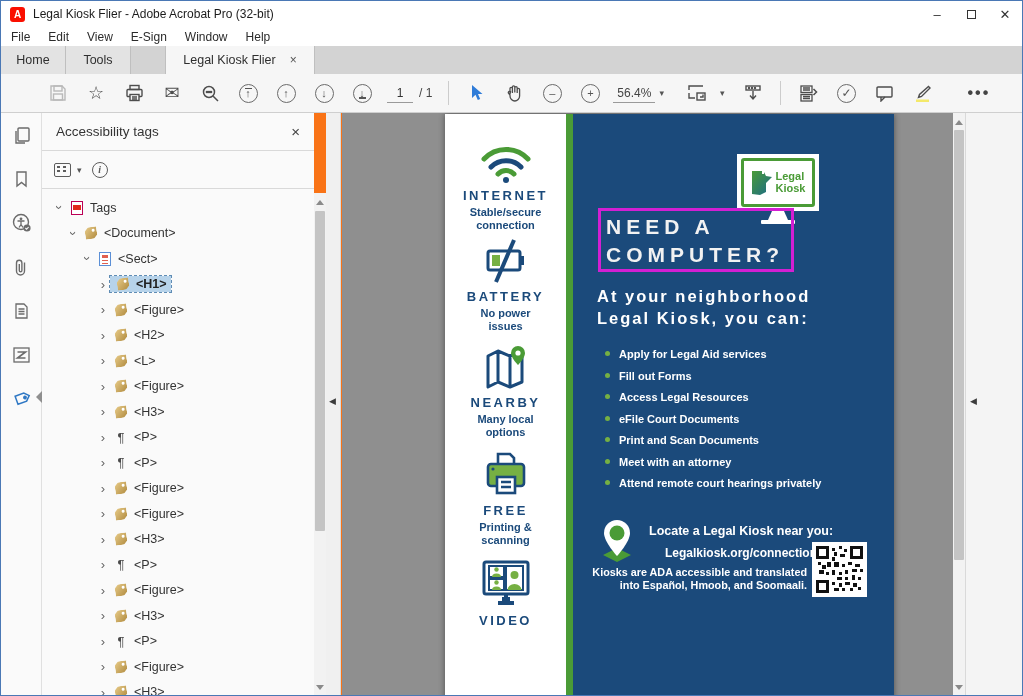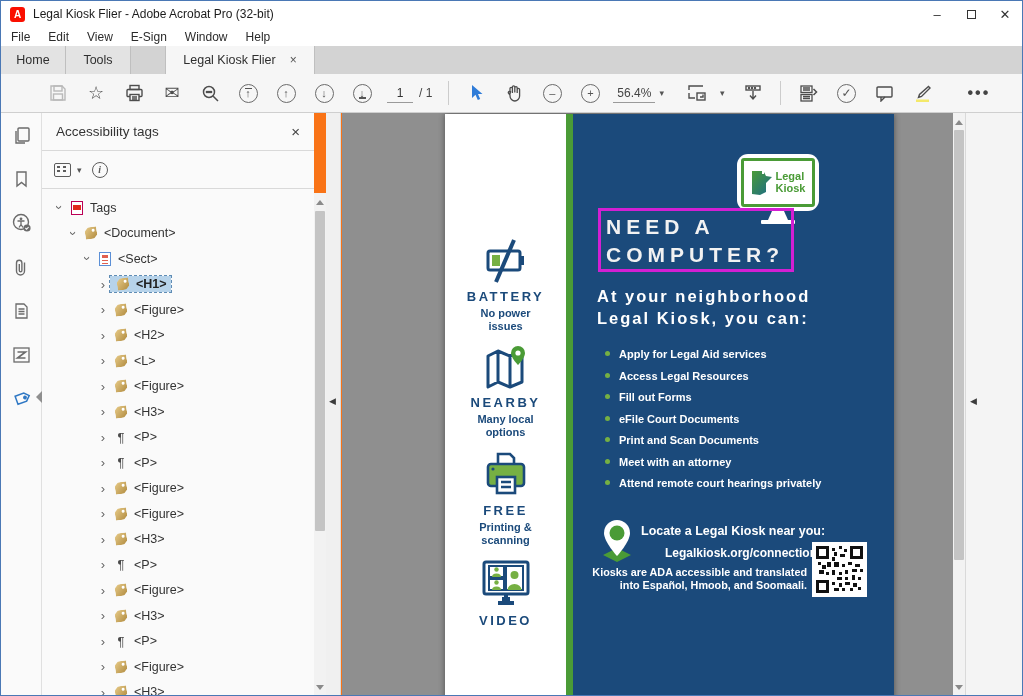--- a/index.html
+++ b/index.html
@@ -111,37 +111,37 @@
   .bluecol { position:absolute; left:128px; top:0; width:321px; height:100%; background:#1b4a7b; }
 
   
   .litem { position:absolute; left:0; width:121px; text-align:center; color:#1b4a7b; }
   .litem .lic { display:flex; justify-content:center; margin-bottom:5px; }
   .litem .ltitle { font-size:13px; font-weight:bold; letter-spacing:2.5px; color:#1b4a7b; }
   .litem .lsub { font-size:11px; font-weight:bold; line-height:1.15; color:#1b4a7b; margin-top:3px; }
 
   
   .logo { position:absolute; left:164px; top:40px; width:82px; height:75px; }
-  .logo .mon { width:82px; height:57px; background:#fff; border-radius:11px; padding:4px; }
+  .logo .mon { width:82px; height:57px; background:#fff; border-radius:0; padding:4px; }
   .logo .scr { width:100%; height:100%; border:3px solid #4a9b36; border-radius:3px; background:#fff;
     display:flex; align-items:center; justify-content:center; gap:3px; }
   .logo .ltxt { font-size:11px; font-weight:bold; color:#4a9b36; line-height:1.05; }
   .logo .stand { width:20px; height:9px; background:#fff; margin:0 auto; clip-path:polygon(20% 0,80% 0,100% 100%,0 100%); }
   .logo .base { width:34px; height:4px; background:#fff; margin:0 auto; border-radius:1px; }
 
   .hlbox { position:absolute; left:25px; top:94px; width:196px; height:64px; border:3px solid #d31fd3; }
   .headline { position:absolute; left:33px; top:99px; color:#f2f2f2; font-weight:bold; font-size:21px; letter-spacing:5px; line-height:1.35; white-space:nowrap; }
   .subhead { position:absolute; left:24px; top:172px; color:#fff; font-weight:bold; font-size:16.5px; letter-spacing:2px; line-height:1.32; white-space:nowrap; }
 
   .bullets { position:absolute; left:30px; top:234px; list-style:none; }
   .bullets li { position:relative; padding-left:16px; color:#fff; font-size:11px; font-weight:bold; height:21.5px; }
   .bullets li::before { content:""; position:absolute; left:2px; top:3px; width:5px; height:5px; border-radius:50%; background:#76b043; }
 
   .pin-wrap { position:absolute; left:24px; top:404px; width:40px; height:46px; }
-  .locate { position:absolute; left:68px; top:410px; color:#fff; font-weight:bold; font-size:12.5px; white-space:nowrap;text-align:right; }
+  .locate { position:absolute; left:76px; top:410px; color:#fff; font-weight:bold; font-size:12.5px; white-space:nowrap;text-align:right; }
   .kiosk-url { position:absolute; left:92px; top:432px; color:#fff; font-weight:bold; font-size:12px; white-space:nowrap; }
   .ada { position:absolute; left:0px; top:452px; width:234px; text-align:right; color:#fff; font-weight:bold; font-size:10.8px; line-height:1.2; }
   .qr { position:absolute; left:239px; top:428px; width:55px; height:55px; background:#fff; padding:4px; }
 </style>
 </head>
 <body>
 
 <div class="window">
 
   <div class="titlebar">
@@ -493,20 +493,35 @@
 
     <div class="cstrip leftside">
       <span class="collapse-arrow">◀</span>
     </div>
 
     <div class="docarea">
       <div class="page">
 
         <div class="leftcol">
 
+          <div class="litem" style="top:27px;">
+            <span class="lic">
+              <svg width="56" height="42" viewBox="0 0 56 42" fill="none" stroke-linecap="round">
+                <path d="M6 18 a30 30 0 0 1 44 0" stroke="#4a9b36" stroke-width="5"></path>
+                <path d="M13 26 a21 21 0 0 1 30 0" stroke="#1b4a7b" stroke-width="5"></path>
+                <path d="M20 33 a11 11 0 0 1 16 0" stroke="#4a9b36" stroke-width="5"></path>
+                <circle cx="28" cy="39" r="3" fill="#1b4a7b" stroke="none"></circle>
+              </svg>
+            </span>
+            <div class="ltitle">INTERNET</div>
+            <div class="lsub">
+              <div>Stable/secure</div>
+                <div>connection</div>
+            </div>
+          </div>
 
           <div class="litem" style="top:124px;">
             <span class="lic">
               <svg width="52" height="46" viewBox="0 0 52 46">
                 <rect x="8" y="13" width="32" height="19" rx="2" fill="none" stroke="#1b4a7b" stroke-width="3"></rect>
                 <rect x="40" y="18" width="4" height="9" fill="#1b4a7b"></rect>
                 <rect x="12" y="17" width="8" height="11" fill="#76b043"></rect>
                 <path d="M34 2 L16 44" stroke="#1b4a7b" stroke-width="4"></path>
               </svg>
             </span>
@@ -601,22 +616,22 @@
             <div>COMPUTER?</div>
           </div>
 
           <div class="subhead">
             <div>At your neighborhood</div>
             <div>Legal Kiosk, you can:</div>
           </div>
 
           <ul class="bullets">
             <li>Apply for Legal Aid services</li>
+            <li>Fill out Forms</li>
             <li>Access Legal Resources</li>
-            <li>Fill out Forms</li>
             <li>eFile Court Documents</li>
             <li>Print and Scan Documents</li>
             <li>Meet with an attorney</li>
             <li>Attend remote court hearings privately</li>
           </ul>
 
           <div class="pin-wrap">
             <svg width="40" height="46" viewBox="0 0 40 46">
               <polygon points="20,30 34,37 20,44 6,37" fill="#4a9b36"></polygon>
               <path d="M20 2 a13 13 0 0 1 13 13 c0 9 -13 23 -13 23 s-13 -14 -13 -23 a13 13 0 0 1 13 -13" fill="#fff"></path>

